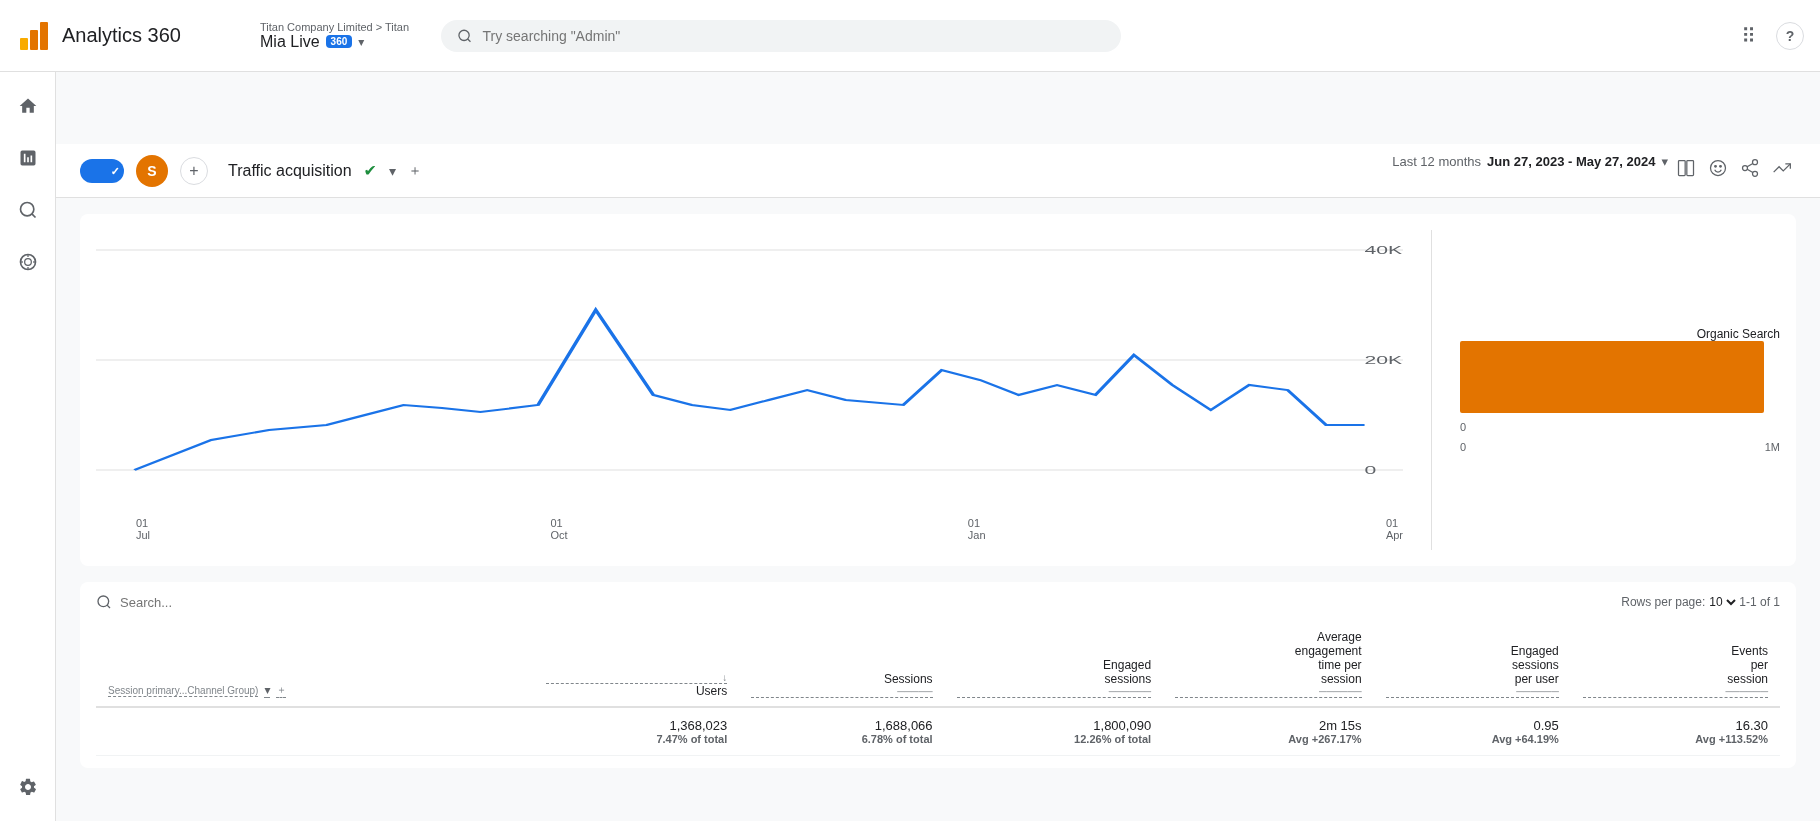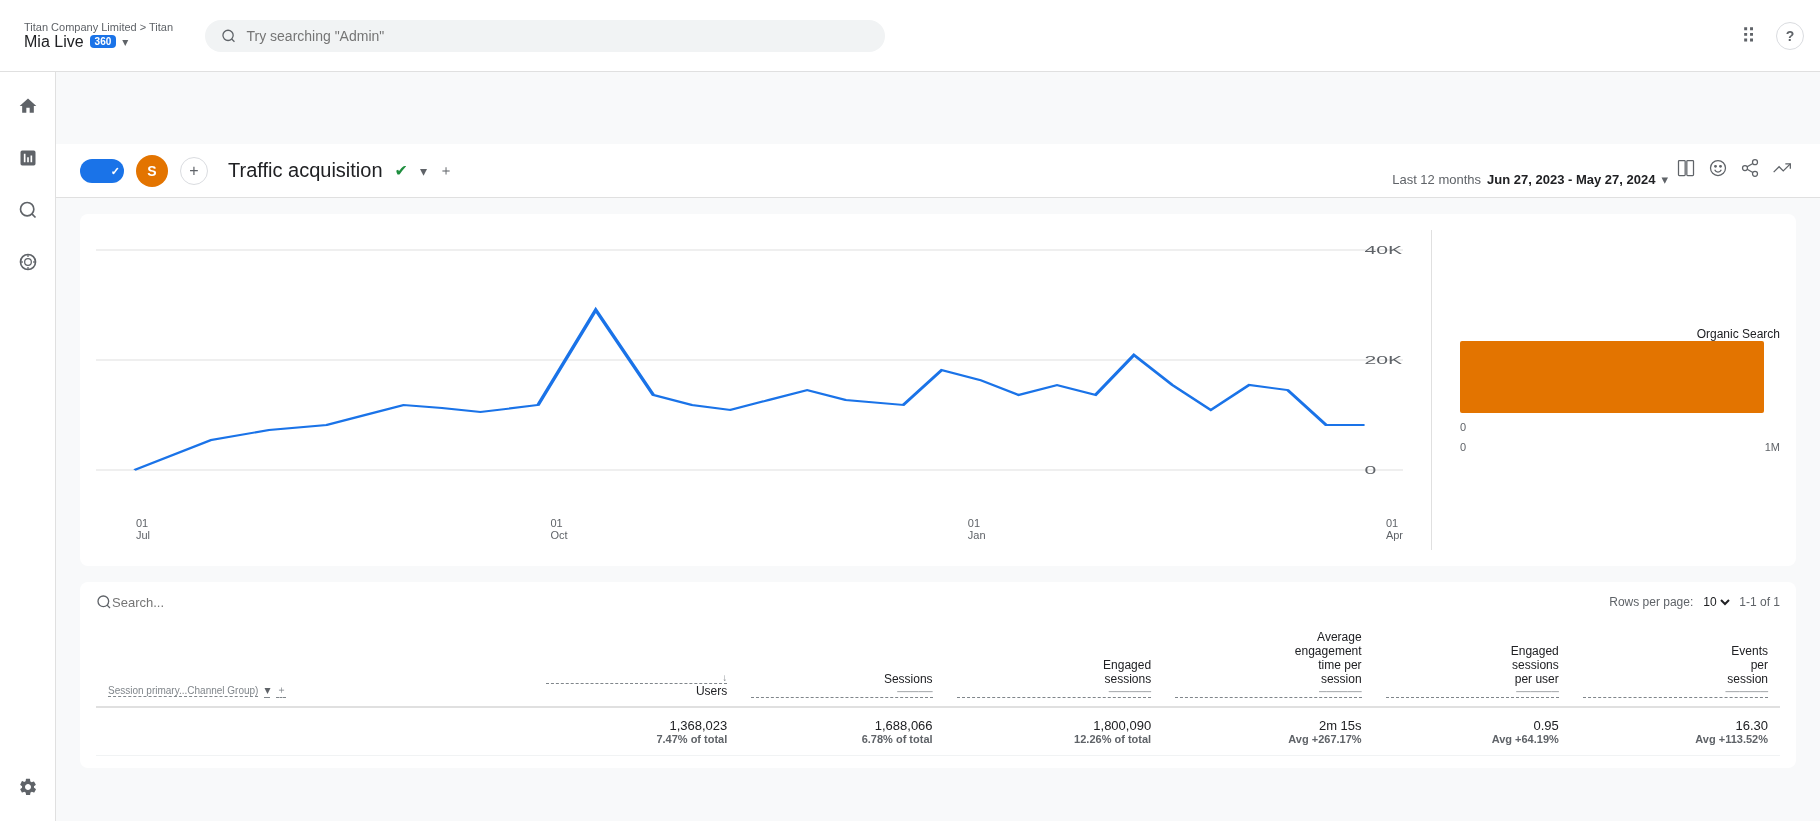--- a/index.html
+++ b/index.html
@@ -177,39 +177,39 @@
       border: 1px solid #dadce0;
       border-radius: 50%;
       display: flex;
       align-items: center;
       justify-content: center;
       cursor: pointer;
       font-size: 16px;
       color: #5f6368;
     }
     .report-title {
-      font-size: 20px;
+      font-size: 16px;
       font-weight: 500;
       margin-left: 8px;
     }
     .check-circle {
       color: #1e8e3e;
       font-size: 16px;
     }
     .dropdown-btn {
       background: none;
       border: none;
       cursor: pointer;
       font-size: 14px;
       color: #5f6368;
     }
     .report-header-right {
       margin-left: auto;
       display: flex;
-      align-items: flex-end;
+      align-items: flex-start;
       gap: 4px;
     }
     .date-range {
       display: flex;
       align-items: center;
       gap: 6px;
       font-size: 13px;
       color: #5f6368;
     }
     .date-range strong { color: #202124; }
@@ -299,35 +299,35 @@
     }
     .table-controls {
       display: flex;
       align-items: center;
       gap: 12px;
       margin-bottom: 12px;
     }
     .search-input-wrap {
       display: flex;
       align-items: center;
+      gap: 8px;
       background: transparent;
       border: none;
       flex: 1;
     }
     .search-input-wrap input {
       border: none;
       outline: none;
       font-size: 13px;
       color: #5f6368;
       background: transparent;
     }
     .rows-per-page {
       display: flex;
       align-items: center;
-      gap: 6px;
       font-size: 12px;
       color: #5f6368;
       margin-left: auto;
     }
     .rows-select {
       border: none;
       font-size: 12px;
       color: #202124;
       background: transparent;
       cursor: pointer;
@@ -371,20 +371,29 @@
       font-weight: bold;
     }
     .col-group { display: flex; align-items: center; gap: 6px; }
     .col-add { cursor: pointer; color: #1a73e8; font-size: 16px; }
     .sort-arrow { color: #5f6368; font-size: 12px; }
   </style>
 </head>
 <body>
 
 <div class="header">
+  <div class="logo-area">
+
+    <svg class="logo-icon" viewBox="0 0 36 36">
+      <rect x="4" y="20" width="8" height="12" rx="1" fill="#f9ab00"></rect>
+      <rect x="14" y="12" width="8" height="20" rx="1" fill="#e37400"></rect>
+      <rect x="24" y="4" width="8" height="28" rx="1" fill="#e37400"></rect>
+    </svg>
+    <span class="app-title">Analytics 360</span>
+  </div>
   <div class="breadcrumb-area">
     <span class="breadcrumb-top">Titan Company Limited &gt; Titan</span>
     <div class="breadcrumb-current">
       <span>Mia Live</span>
       <span class="badge-360">360</span>
       <span class="chevron-down">▾</span>
     </div>
   </div>
   <div class="search-bar">
     <svg width="16" height="16" viewBox="0 0 24 24" fill="none" stroke="#5f6368" stroke-width="2">

